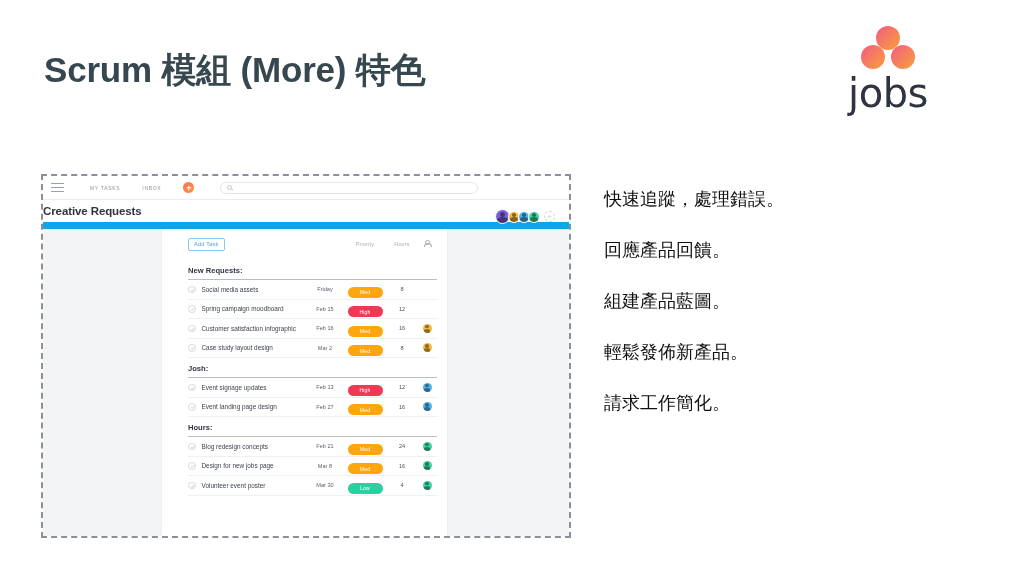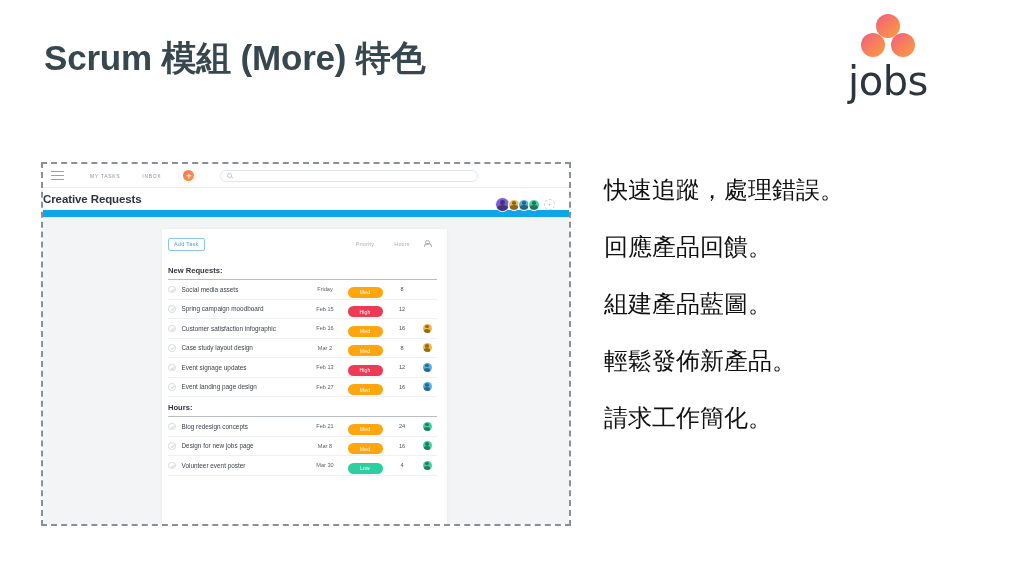--- a/index.html
+++ b/index.html
@@ -2,21 +2,21 @@
 <html><head>
 <meta charset="utf-8">
 <style>
   * { box-sizing: border-box; margin: 0; padding: 0; }
   html, body {
     width: 1024px; height: 571px;
     background: #ffffff;
     font-family: "Liberation Sans", sans-serif;
     overflow: hidden;
   }
-  .slide { position: relative; width: 1024px; height: 432px; background: #fff; }
+  .slide { position: relative; width: 1024px; height: 432px; background: #fff; margin-top: 12px; }
 
   
   .slide-title {
     position: absolute; left: 44px; top: 35px;
     font-size: 35px; font-weight: bold;
     color: #37474f;
     letter-spacing: -0.2px;
     white-space: nowrap;
   }
 
@@ -30,21 +30,21 @@
   .logo-word {
     text-align: center; font-size: 40px; letter-spacing: -0.5px;
     color: #2e3440; font-weight: 400; margin-top: 2px;
     font-family: "DejaVu Sans", sans-serif;
   }
 
   
   .bullets { position: absolute; left: 604px; top: 178px; width: 400px; }
   .bullet {
     font-family: "DejaVu Serif", serif;
-    font-size: 24px; color: #111; line-height: 1; margin-bottom: 33px;
+    font-size: 18px; color: #111; line-height: 1; margin-bottom: 33px;
     white-space: nowrap;
   }
 
   
   .frame {
     position: absolute; left: 41px; top: 162px;
     width: 530px; height: 364px;
     border: 2px dashed #8a8f98;
     background: #ffffff;
     overflow: hidden;
@@ -96,23 +96,23 @@
   .avatar .head { position: absolute; width: 46%; height: 40%; background: rgba(0,0,0,.45); border-radius: 50%; left: 27%; top: 14%; }
   .avatar .body { position: absolute; width: 78%; height: 48%; background: rgba(0,0,0,.45); border-radius: 50% 50% 0 0; left: 11%; bottom: 0; }
   .addmember {
     width: 11px; height: 11px; border-radius: 50%; border: 1px dashed #cfd3d9;
     margin-left: 4px; color: #c3c8cf; font-size: 8px; line-height: 9px; text-align: center;
   }
 
   
   .content { position: absolute; left: 0; right: 0; top: 53px; bottom: 0; background: #f3f4f6; }
   .card {
-    position: absolute; left: 119px; top: 12px; width: 285px; bottom: 0;
+    position: absolute; left: 119px; top: 0; width: 285px; bottom: 0;
     background: #ffffff; box-shadow: 0 0 3px rgba(0,0,0,.06);
-    padding: 8px 10px 0 6px;
+    padding: 8px 10px 0 26px;
   }
   .card-top { display: flex; align-items: center; height: 14px; margin-bottom: 9px; }
   .addtask {
     border: 1px solid #8cc6f0; color: #4ba3e3; border-radius: 2px;
     font-size: 5.6px; padding: 2.5px 5px; letter-spacing: 0.2px;
   }
   .col-heads { margin-left: auto; display: flex; align-items: center; }
   .col-head { font-size: 5.4px; color: #a7acb4; letter-spacing: 0.2px; }
   .col-priority { width: 44px; text-align: center; }
   .col-hours { width: 30px; text-align: center; }
@@ -276,20 +276,21 @@
             <div class="badge-cell"><span class="badge med">Med</span></div>
             <div class="task-hours">8</div>
             <div class="task-assignee">
                 <span class="mini-av" style="background:#f4b73f">
                   <span class="head"></span>
                   <span class="body"></span>
                 </span>
               </div>
           </div>
 
+          <div class="section-title">Josh:</div>
           <div class="task-row">
             <div class="check"></div>
             <div class="task-name">Event signage updates</div>
             <div class="task-date">Feb 13</div>
             <div class="badge-cell"><span class="badge high">High</span></div>
             <div class="task-hours">12</div>
             <div class="task-assignee">
                 <span class="mini-av" style="background:#4fb3e8">
                   <span class="head"></span>
                   <span class="body"></span>

